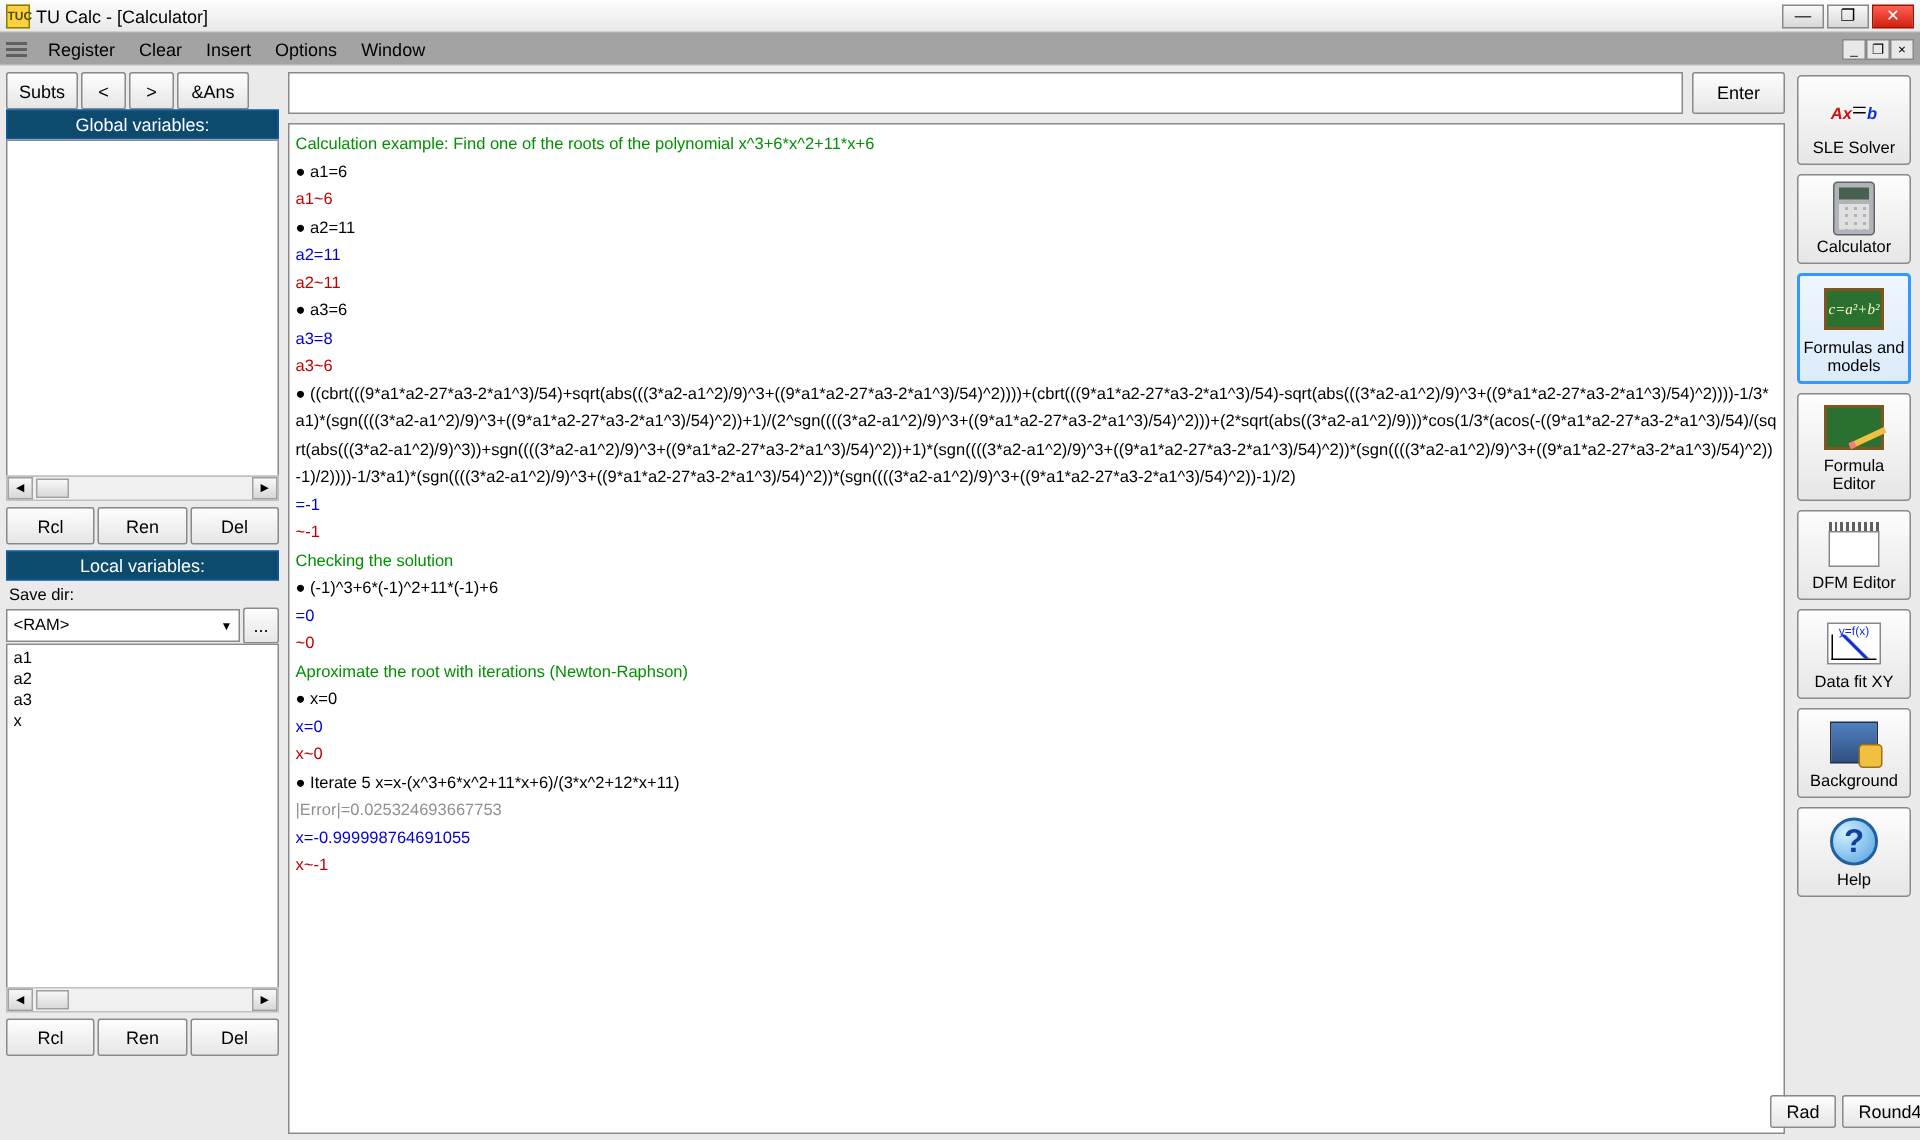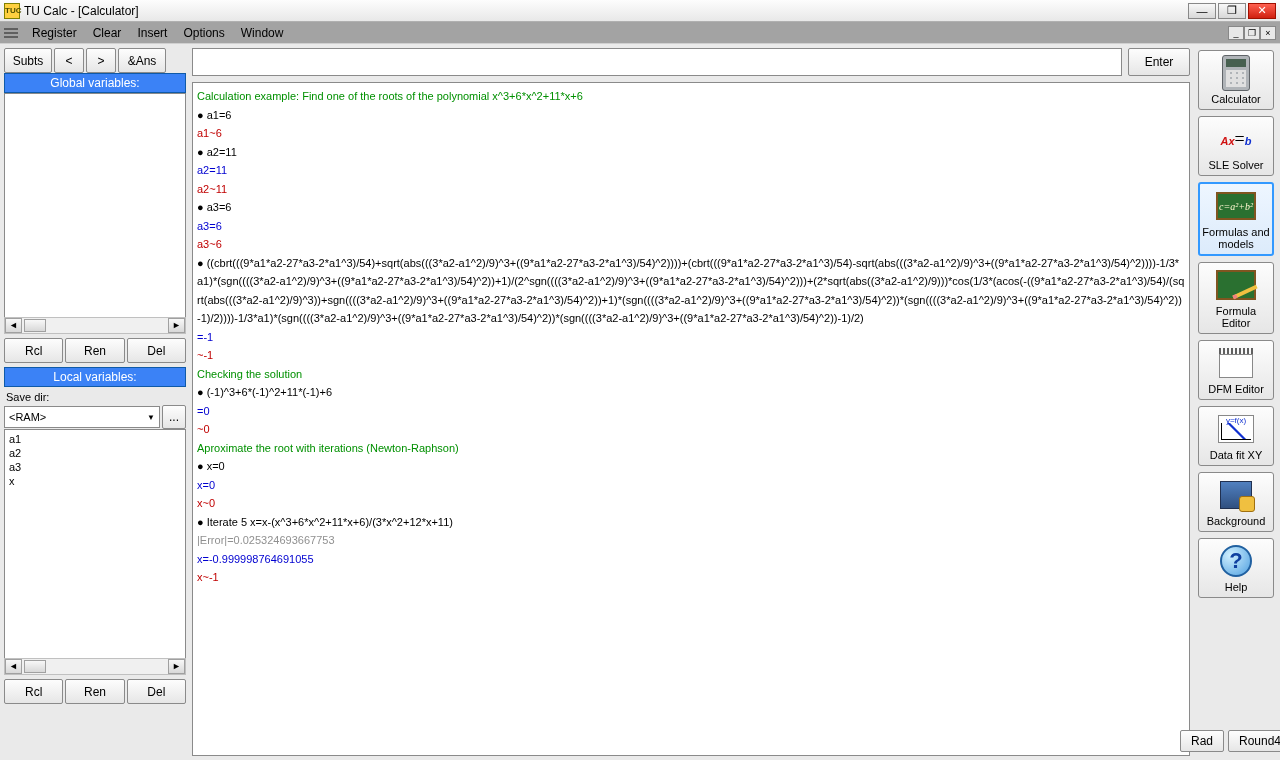--- a/index.html
+++ b/index.html
@@ -17,21 +17,21 @@
 .menu-grip div { height: 2px; background: #606060; }
 .menubar .menu-item { padding: 2px 8px; font-size: 12px; }
 .menubar .mdi-btns { margin-left: auto; display: flex; gap: 0; }
 .menubar .mdi-btn { width: 16px; height: 14px; border: 1px solid #888; background: #e8e8e8; font-size: 9px; text-align: center; line-height: 12px; }
 
 .workarea { display: flex; height: 716px; background: #eaeaea; }
 
 .leftcol { width: 190px; display: flex; flex-direction: column; padding: 4px; gap: 0; }
 .toolbar-row { display: flex; gap: 2px; margin-bottom: 0; }
 .tbtn { height: 25px; border: 1px solid #8a8a8a; background: linear-gradient(#fdfdfd,#e6e6e6); padding: 0 8px; font-size: 12px; display: flex; align-items: center; justify-content: center; border-radius: 2px; }
-.section-header { background: #3b82f6; color: white; text-align: center; padding: 2px 0; font-size: 12px; border: 1px solid #0f5aa8; }
+.section-header { background: #0c4a6e; color: white; text-align: center; padding: 2px 0; font-size: 12px; border: 1px solid #0f5aa8; }
 .listbox { background: white; border: 1px solid #8a8a8a; flex: 0 0 auto; height: 225px; overflow: hidden; }
 .scrollbar-h { height: 17px; background: #f0f0f0; border: 1px solid #c0c0c0; display: flex; align-items: center; margin-top: -1px; }
 .sb-arrow { width: 17px; height: 15px; background: linear-gradient(#f8f8f8,#d8d8d8); border: 1px solid #a0a0a0; text-align: center; font-size: 9px; line-height: 13px; }
 .sb-thumb { width: 22px; height: 13px; background: linear-gradient(#f8f8f8,#d8d8d8); border: 1px solid #a0a0a0; margin-left: 2px; }
 .btn-row { display: flex; gap: 2px; margin-top: 4px; }
 .btn-row .tbtn { flex: 1; }
 .save-dir-label { font-size: 11px; padding: 4px 2px 2px 2px; }
 .dir-row { display: flex; gap: 2px; align-items: center; }
 .dir-select { flex: 1; height: 22px; border: 1px solid #8a8a8a; background: white; padding: 0 4px; display: flex; align-items: center; justify-content: space-between; }
 .dir-select .arrow { font-size: 8px; }
@@ -166,21 +166,21 @@
       <div class="tbtn enter-btn">Enter</div>
     </div>
     <div class="output" id="output">
         <div class="green">Calculation example: Find one of the roots of the polynomial x^3+6*x^2+11*x+6</div>
         <div class="black">● a1=6</div>
         <div class="red">a1~6</div>
         <div class="black">● a2=11</div>
         <div class="blue">a2=11</div>
         <div class="red">a2~11</div>
         <div class="black">● a3=6</div>
-        <div class="blue">a3=6</div>
+        <div class="blue">a3=8</div>
         <div class="red">a3~6</div>
         <div class="black" style="word-break: break-all;">● ((cbrt(((9*a1*a2-27*a3-2*a1^3)/54)+sqrt(abs(((3*a2-a1^2)/9)^3+((9*a1*a2-27*a3-2*a1^3)/54)^2))))+(cbrt(((9*a1*a2-27*a3-2*a1^3)/54)-sqrt(abs(((3*a2-a1^2)/9)^3+((9*a1*a2-27*a3-2*a1^3)/54)^2))))-1/3*a1)*(sgn((((3*a2-a1^2)/9)^3+((9*a1*a2-27*a3-2*a1^3)/54)^2))+1)/(2^sgn((((3*a2-a1^2)/9)^3+((9*a1*a2-27*a3-2*a1^3)/54)^2)))+(2*sqrt(abs((3*a2-a1^2)/9)))*cos(1/3*(acos(-((9*a1*a2-27*a3-2*a1^3)/54)/(sqrt(abs(((3*a2-a1^2)/9)^3))+sgn((((3*a2-a1^2)/9)^3+((9*a1*a2-27*a3-2*a1^3)/54)^2))+1)*(sgn((((3*a2-a1^2)/9)^3+((9*a1*a2-27*a3-2*a1^3)/54)^2))*(sgn((((3*a2-a1^2)/9)^3+((9*a1*a2-27*a3-2*a1^3)/54)^2))-1)/2))))-1/3*a1)*(sgn((((3*a2-a1^2)/9)^3+((9*a1*a2-27*a3-2*a1^3)/54)^2))*(sgn((((3*a2-a1^2)/9)^3+((9*a1*a2-27*a3-2*a1^3)/54)^2))-1)/2)</div>
         <div class="blue">=-1</div>
         <div class="red">~-1</div>
         <div class="green">Checking the solution</div>
         <div class="black">● (-1)^3+6*(-1)^2+11*(-1)+6</div>
         <div class="blue">=0</div>
         <div class="red">~0</div>
         <div class="green">Aproximate the root with iterations (Newton-Raphson)</div>
         <div class="black">● x=0</div>
@@ -189,29 +189,29 @@
         <div class="black">● Iterate 5 x=x-(x^3+6*x^2+11*x+6)/(3*x^2+12*x+11)</div>
         <div class="gray">|Error|=0.025324693667753</div>
         <div class="blue">x=-0.999998764691055</div>
         <div class="red">x~-1</div>
       </div>
   </div>
 
   <div class="rightcol">
     <div class="tool-btn">
       <div class="icon">
+          <span class="sle-icon"><span class="red">Ax</span>=<span class="blue">b</span></span>
+        </div>
+      <div class="label">SLE Solver</div>
+    </div>
+    <div class="tool-btn">
+      <div class="icon">
           <div class="calc-icon"></div>
         </div>
       <div class="label">Calculator</div>
-    </div>
-    <div class="tool-btn">
-      <div class="icon">
-          <span class="sle-icon"><span class="red">Ax</span>=<span class="blue">b</span></span>
-        </div>
-      <div class="label">SLE Solver</div>
     </div>
     <div class="tool-btn selected">
       <div class="icon">
           <div class="formula-icon">c=a²+b²</div>
         </div>
       <div class="label">Formulas and models</div>
     </div>
     <div class="tool-btn">
       <div class="icon">
           <div class="editor-icon"></div>

